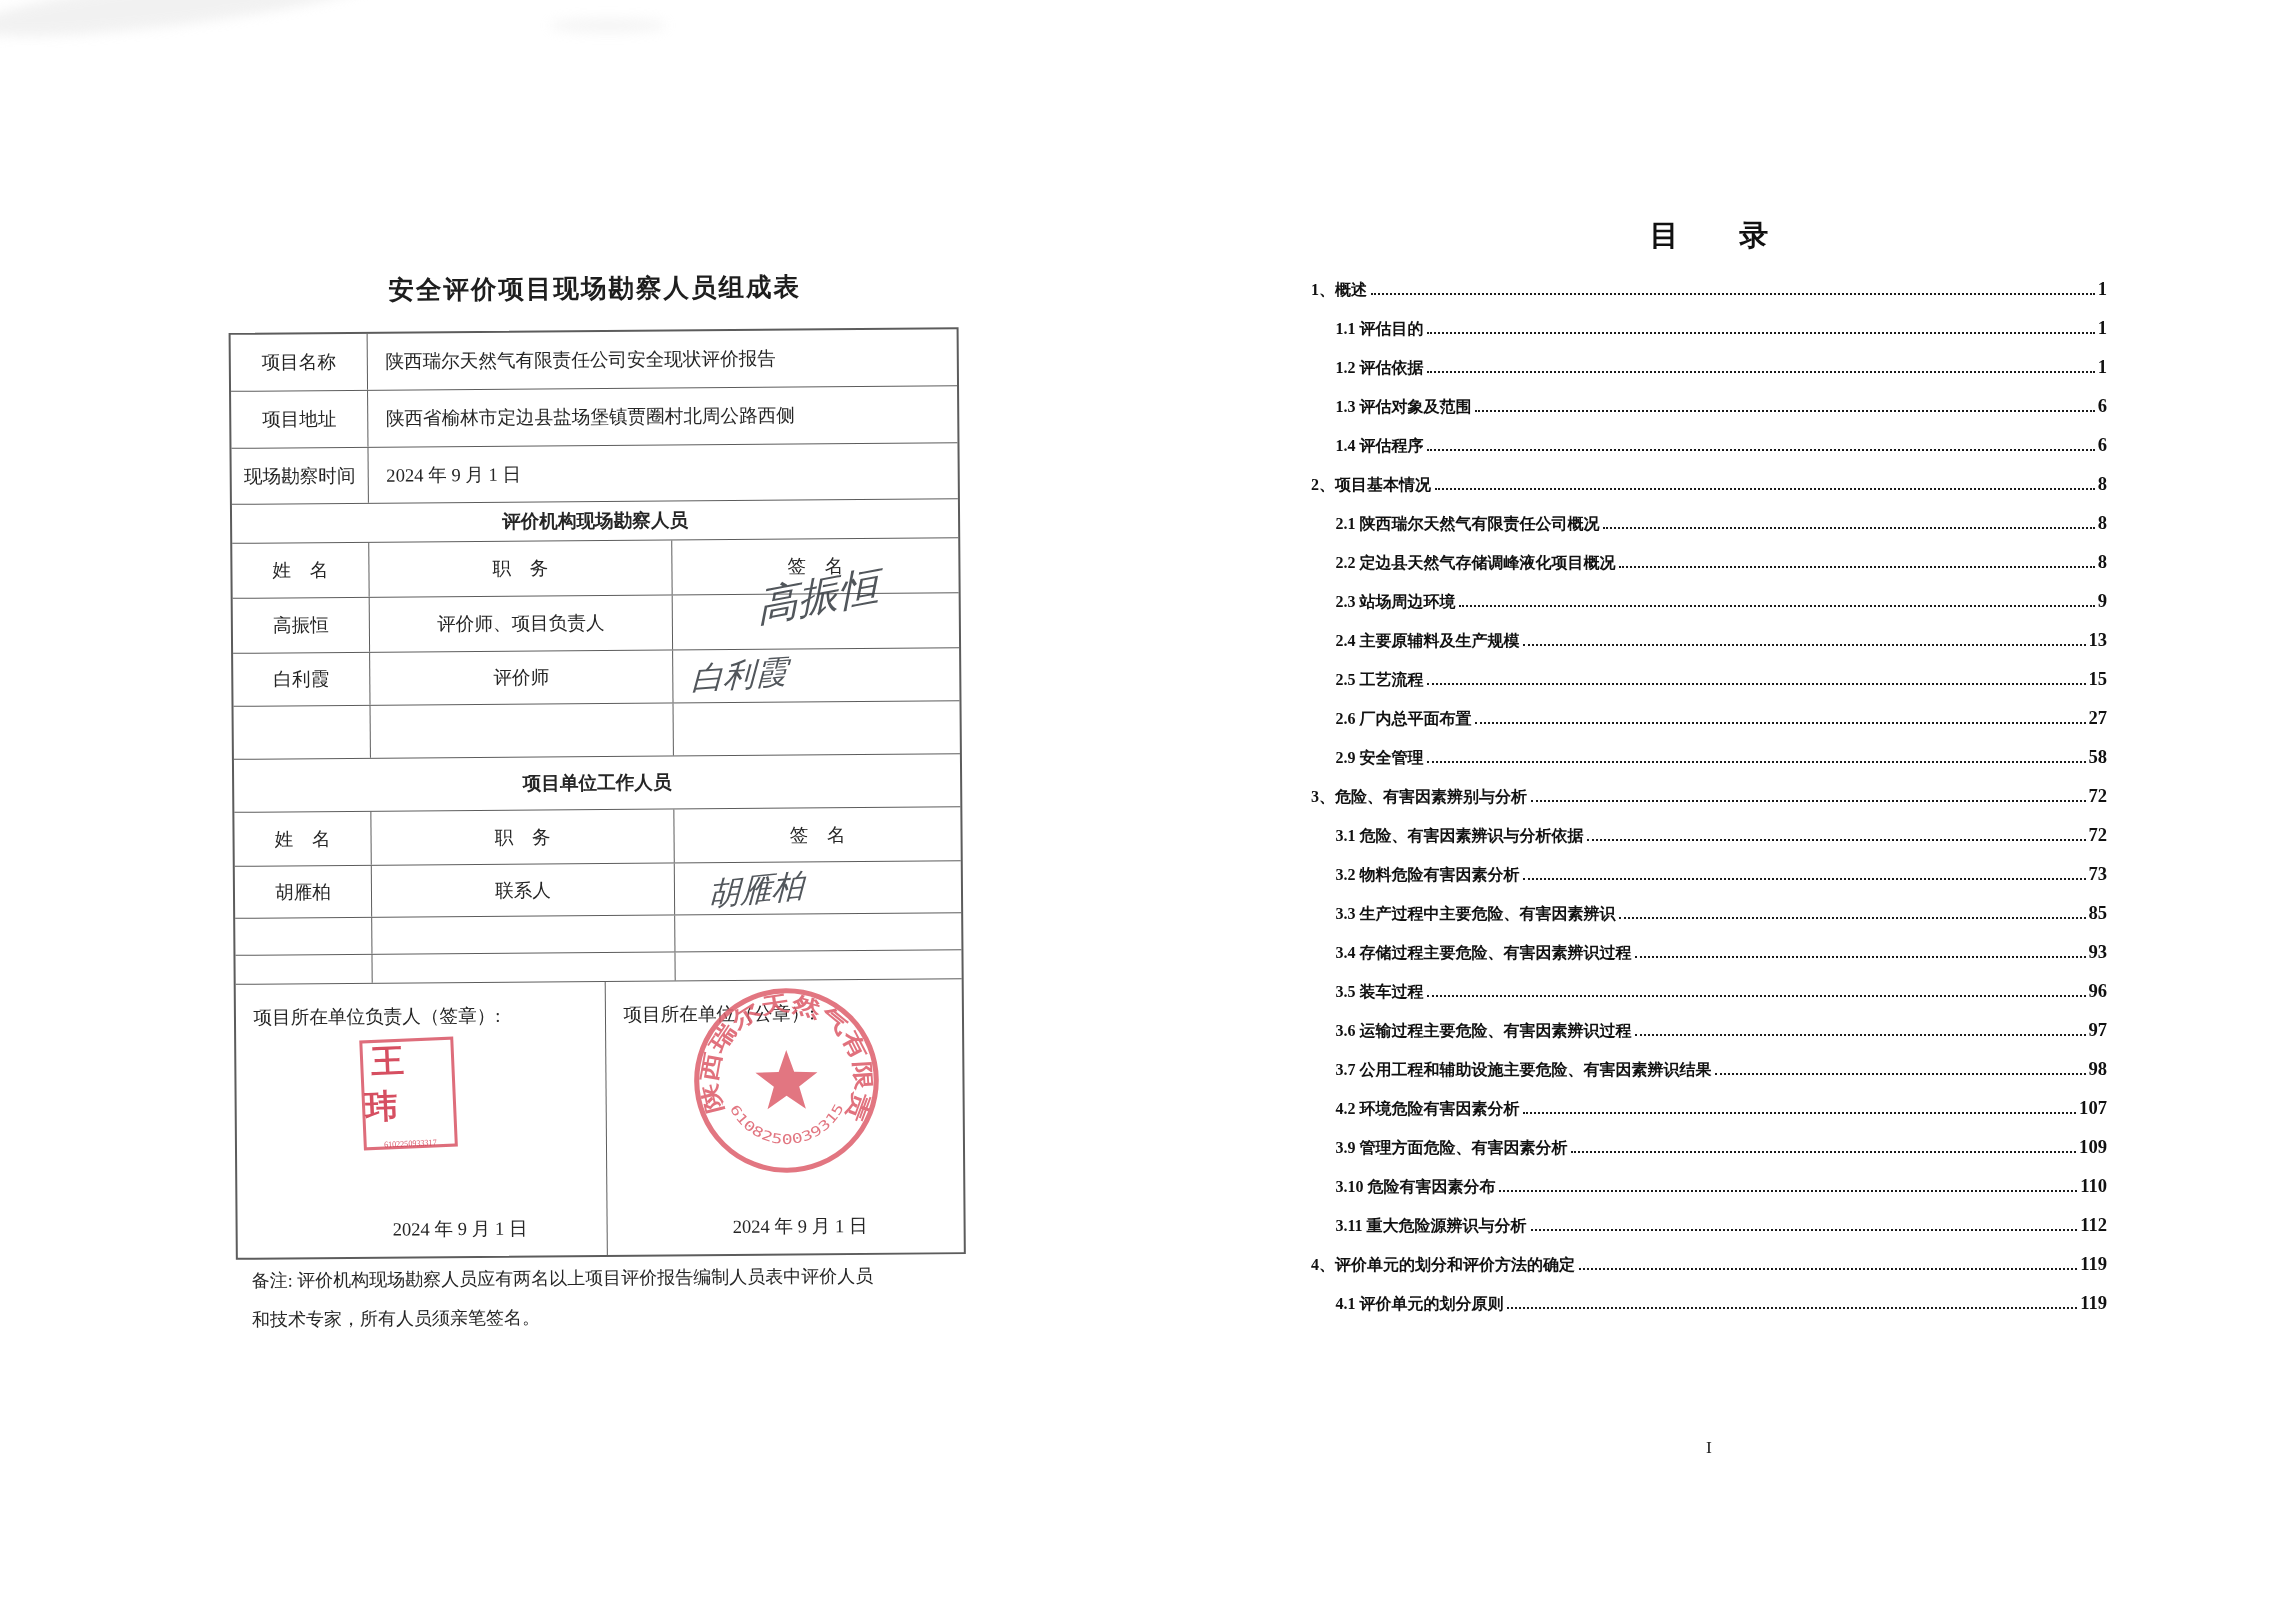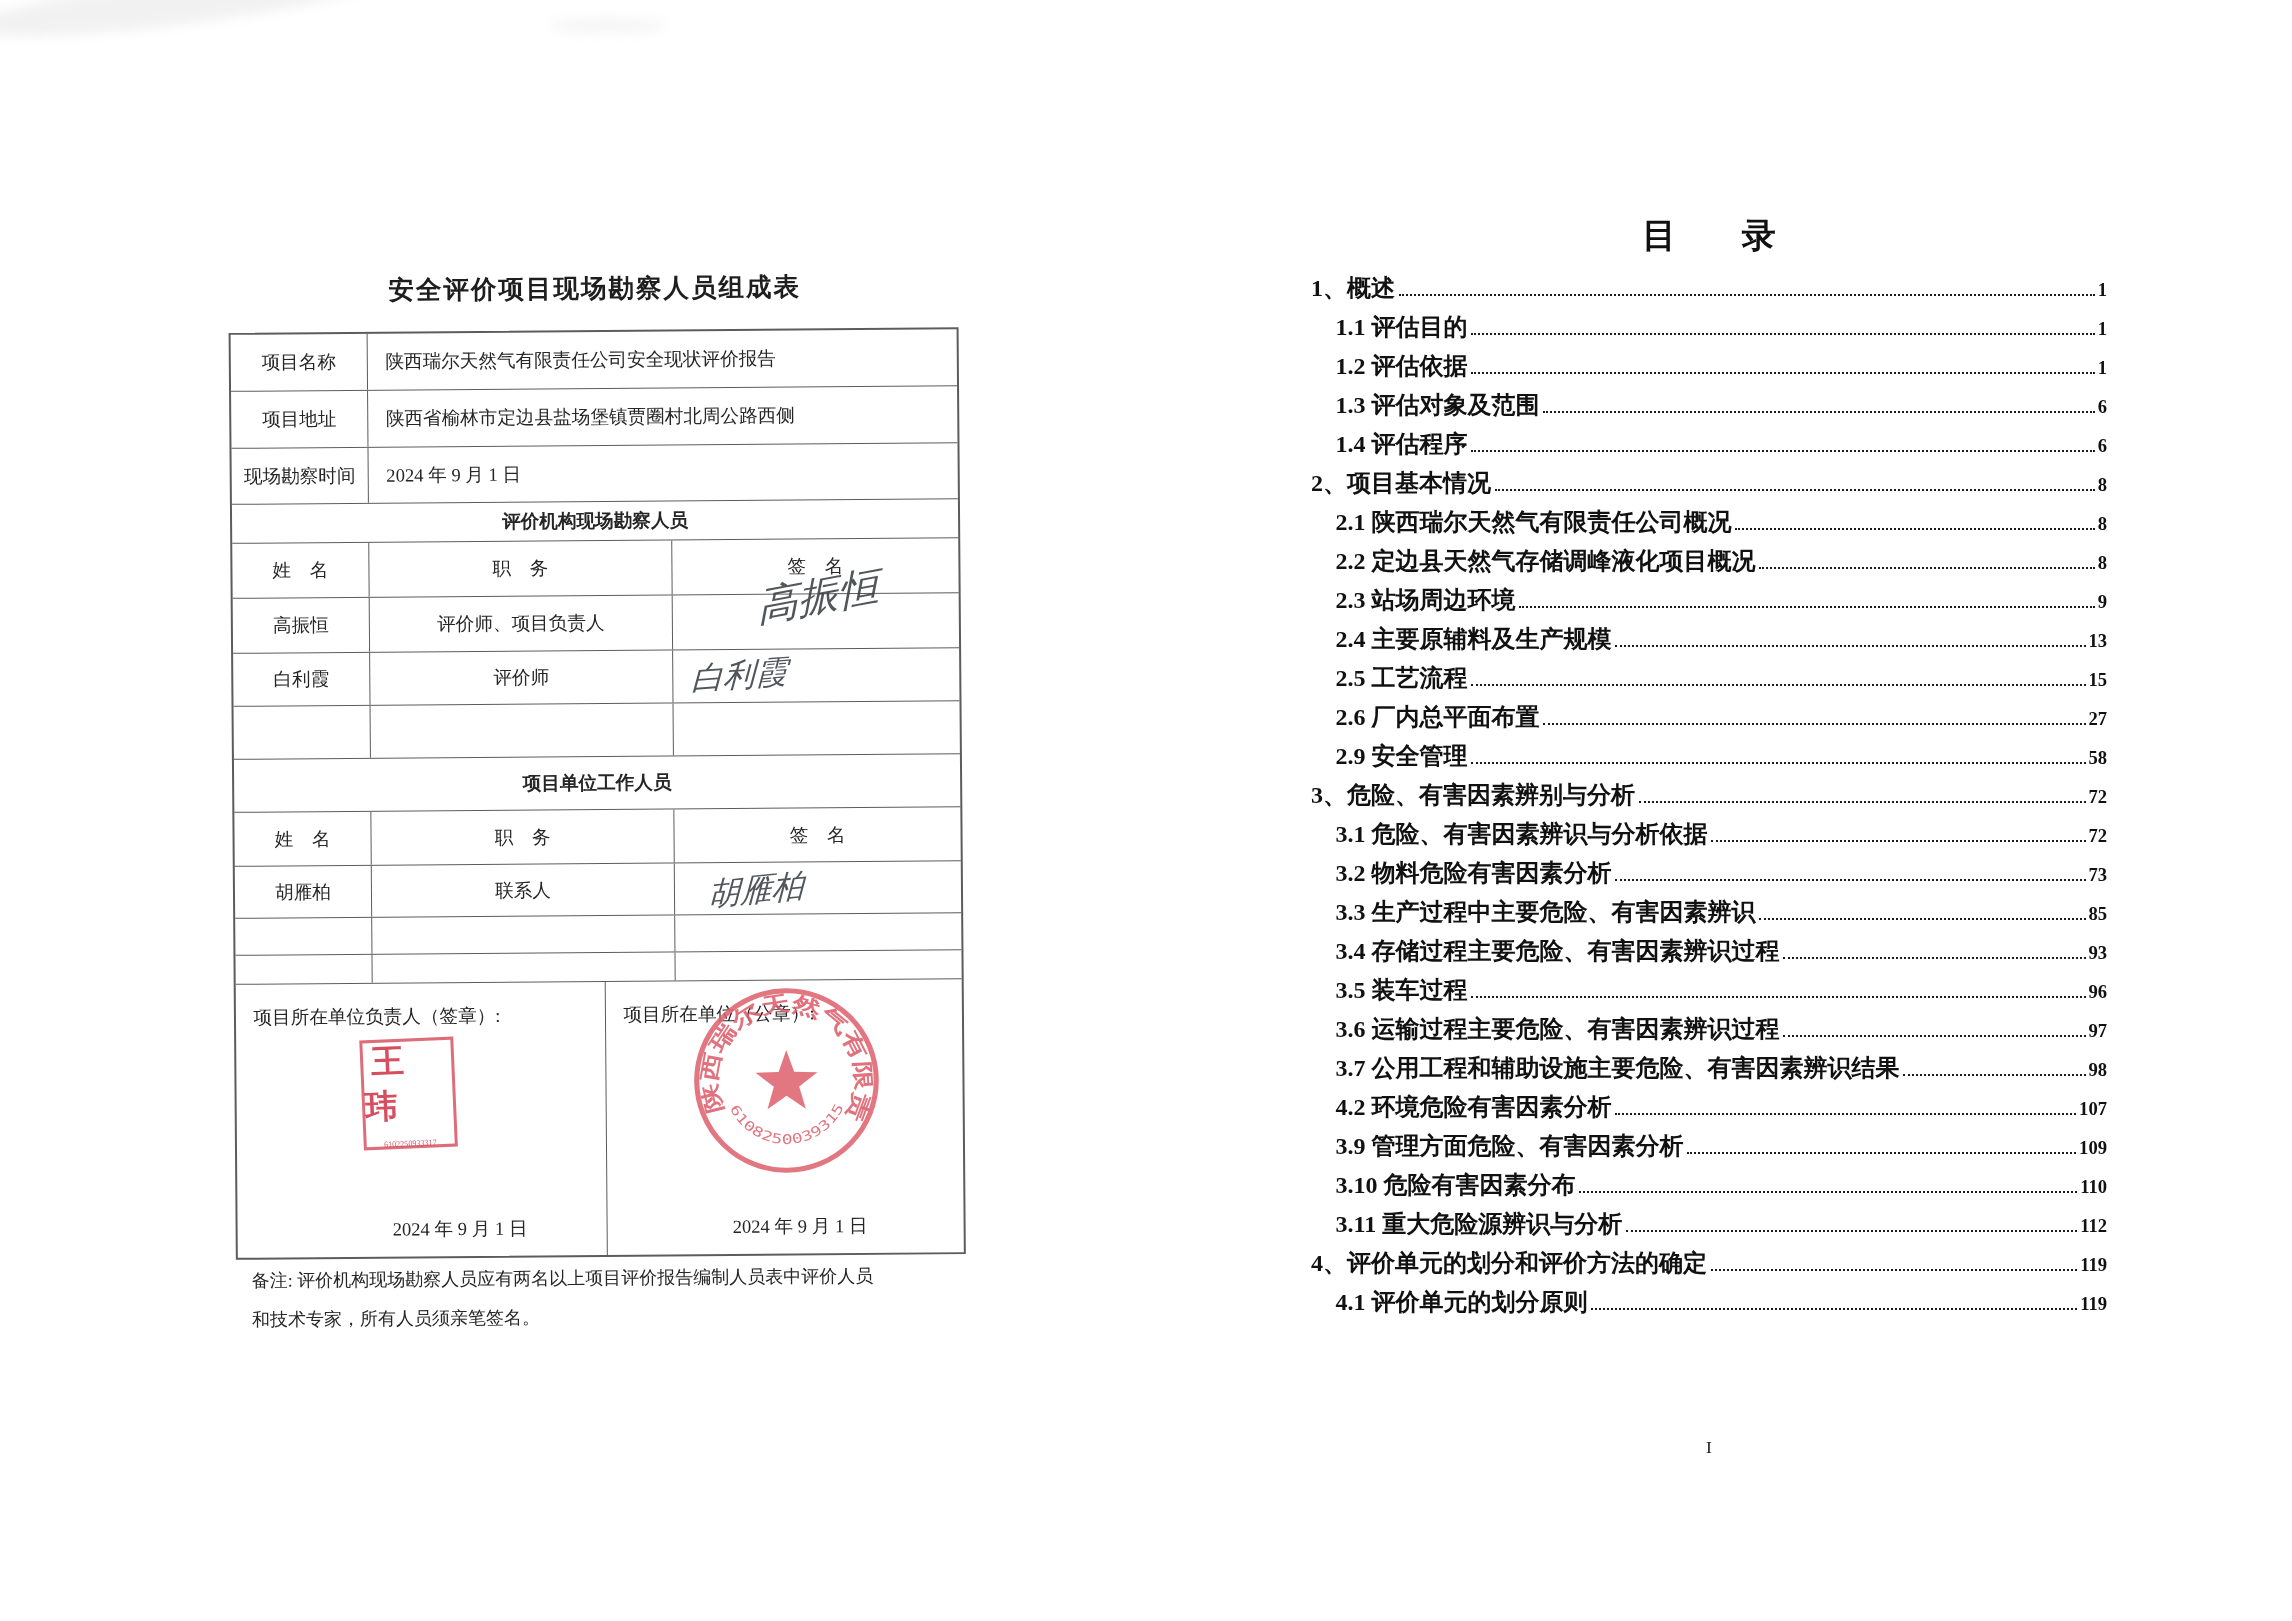--- a/index.html
+++ b/index.html
@@ -60,28 +60,28 @@
   .sq-name{font-size:33px;color:rgba(209,60,80,.9);letter-spacing:7.8px;font-weight:bold;text-indent:7.8px;}
   .sq-num{font-size:8.8px;color:rgba(209,60,80,.85);letter-spacing:0;margin-top:9.8px;transform:scaleX(.92);}
   .round-seal{position:absolute;left:78px;top:-2px;}
 
   
   .fnote{position:absolute;top:1002px;left:15.7px;width:706px;font-size:18px;color:#262626;line-height:39px;}
 
   
   .toc-page{position:absolute;left:1311px;top:214px;width:796px;}
   .toc-title{
-    text-align:center;font-size:34px;font-weight:bold;letter-spacing:15.7px;color:#111;
+    text-align:center;font-size:29px;font-weight:bold;letter-spacing:15.7px;color:#111;
     height:43px;line-height:43px;text-indent:15.7px;
   }
   .toc-list{position:absolute;top:55px;left:0;width:100%;}
   .toc-row{display:flex;align-items:baseline;height:39px;line-height:39px;color:#111;}
   .toc-row.lvl0{padding-left:0;}
   .toc-row.lvl1{padding-left:24.5px;}
-  .toc-label{font-size:24px;font-weight:bold;white-space:nowrap;}
+  .toc-label{font-size:16px;font-weight:bold;white-space:nowrap;}
   .toc-dots{flex:1 1 auto;border-bottom:2.9px dotted #1a1a1a;margin:0 2.9px 5.9px 3.9px;height:1px;}
   .toc-page-num{font-size:18.6px;font-weight:bold;white-space:nowrap;}
   .toc-footer{position:absolute;top:1223px;left:0;width:100%;text-align:center;font-size:17.6px;color:#222;}
 </style>
 </head>
 <body>
 
 <div class="smudge s1"></div>
 <div class="smudge s2"></div>
 

